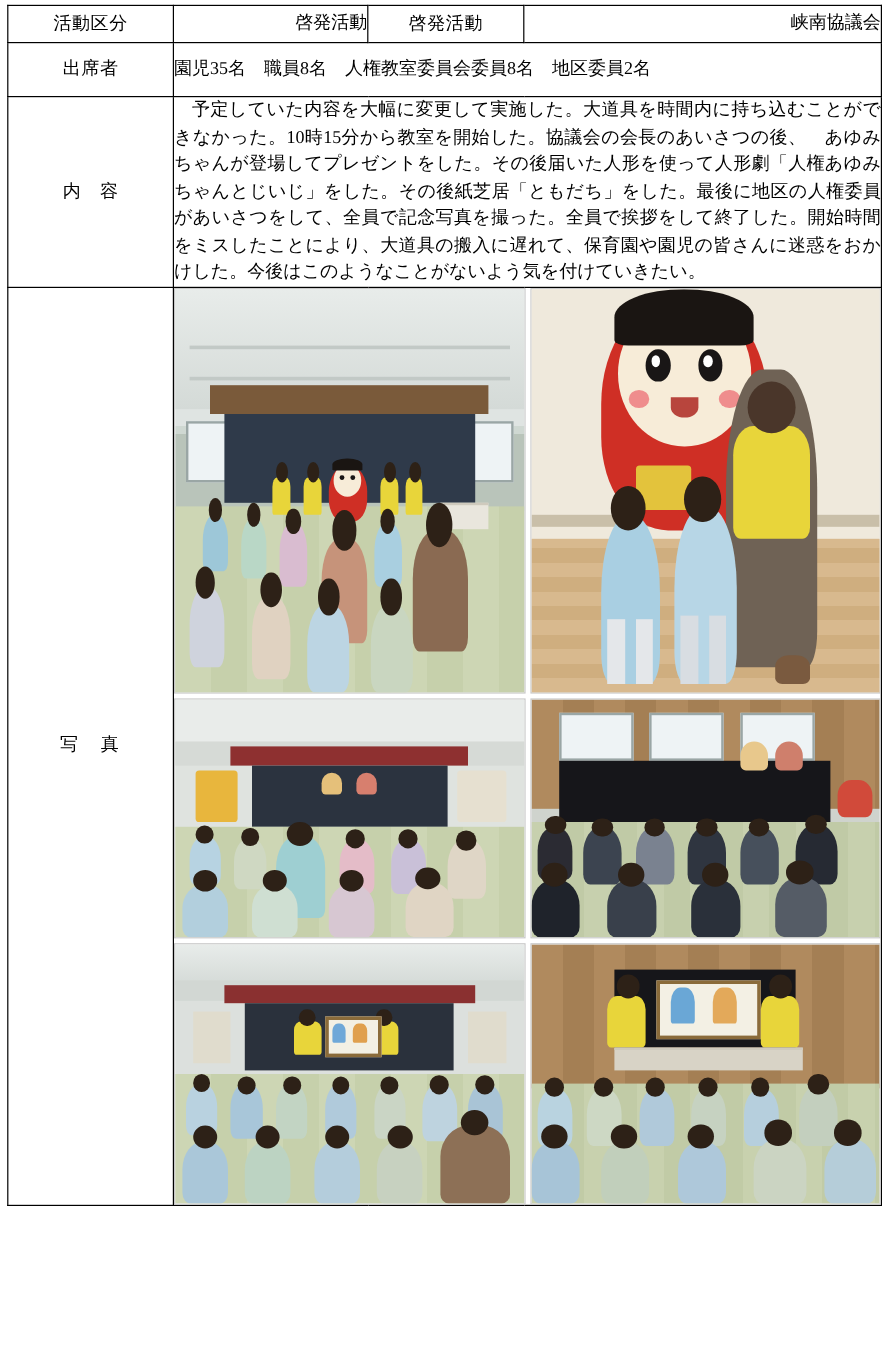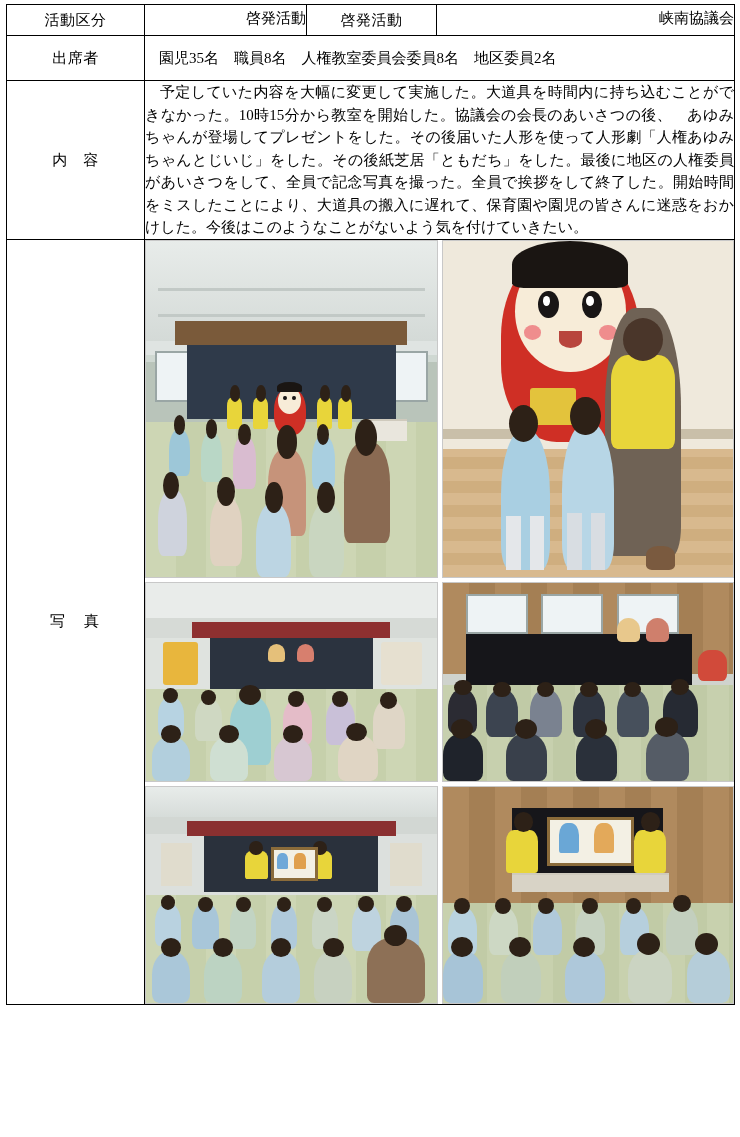--- a/index.html
+++ b/index.html
@@ -166,21 +166,21 @@
     </colgroup>
     <tbody>
       <tr class="r1">
         <td class="label-cell">活動区分</td>
         <td class="c-center">啓発活動</td>
         <td class="label-cell">啓発活動</td>
         <td class="c-center">峡南協議会</td>
       </tr>
       <tr class="r4">
         <td class="label-cell">出席者</td>
-        <td colspan="3" class="cell-pad" style="padding-left:14px;">園児35名　職員8名　人権教室委員会委員8名　地区委員2名</td>
+        <td colspan="3" class="cell-pad" style="">園児35名　職員8名　人権教室委員会委員8名　地区委員2名</td>
       </tr>
       <tr>
         <td class="label-cell">内　容</td>
         <td colspan="3" class="content-text">
           <span class="indent">予定していた内容を大幅に変更して実施した。大道具を時間内に持ち込むことができなかった。10時15分から教室を開始した。協議会の会長のあいさつの後、　あゆみちゃんが登場してプレゼントをした。その後届いた人形を使って人形劇「人権あゆみちゃんとじいじ」をした。その後紙芝居「ともだち」をした。最後に地区の人権委員があいさつをして、全員で記念写真を撮った。全員で挨拶をして終了した。開始時間をミスしたことにより、大道具の搬入に遅れて、保育園や園児の皆さんに迷惑をおかけした。今後はこのようなことがないよう気を付けていきたい。</span>
         </td>
       </tr>
       <tr>
         <td class="photos-label">写　真</td>
         <td colspan="3" class="photo-grid">

